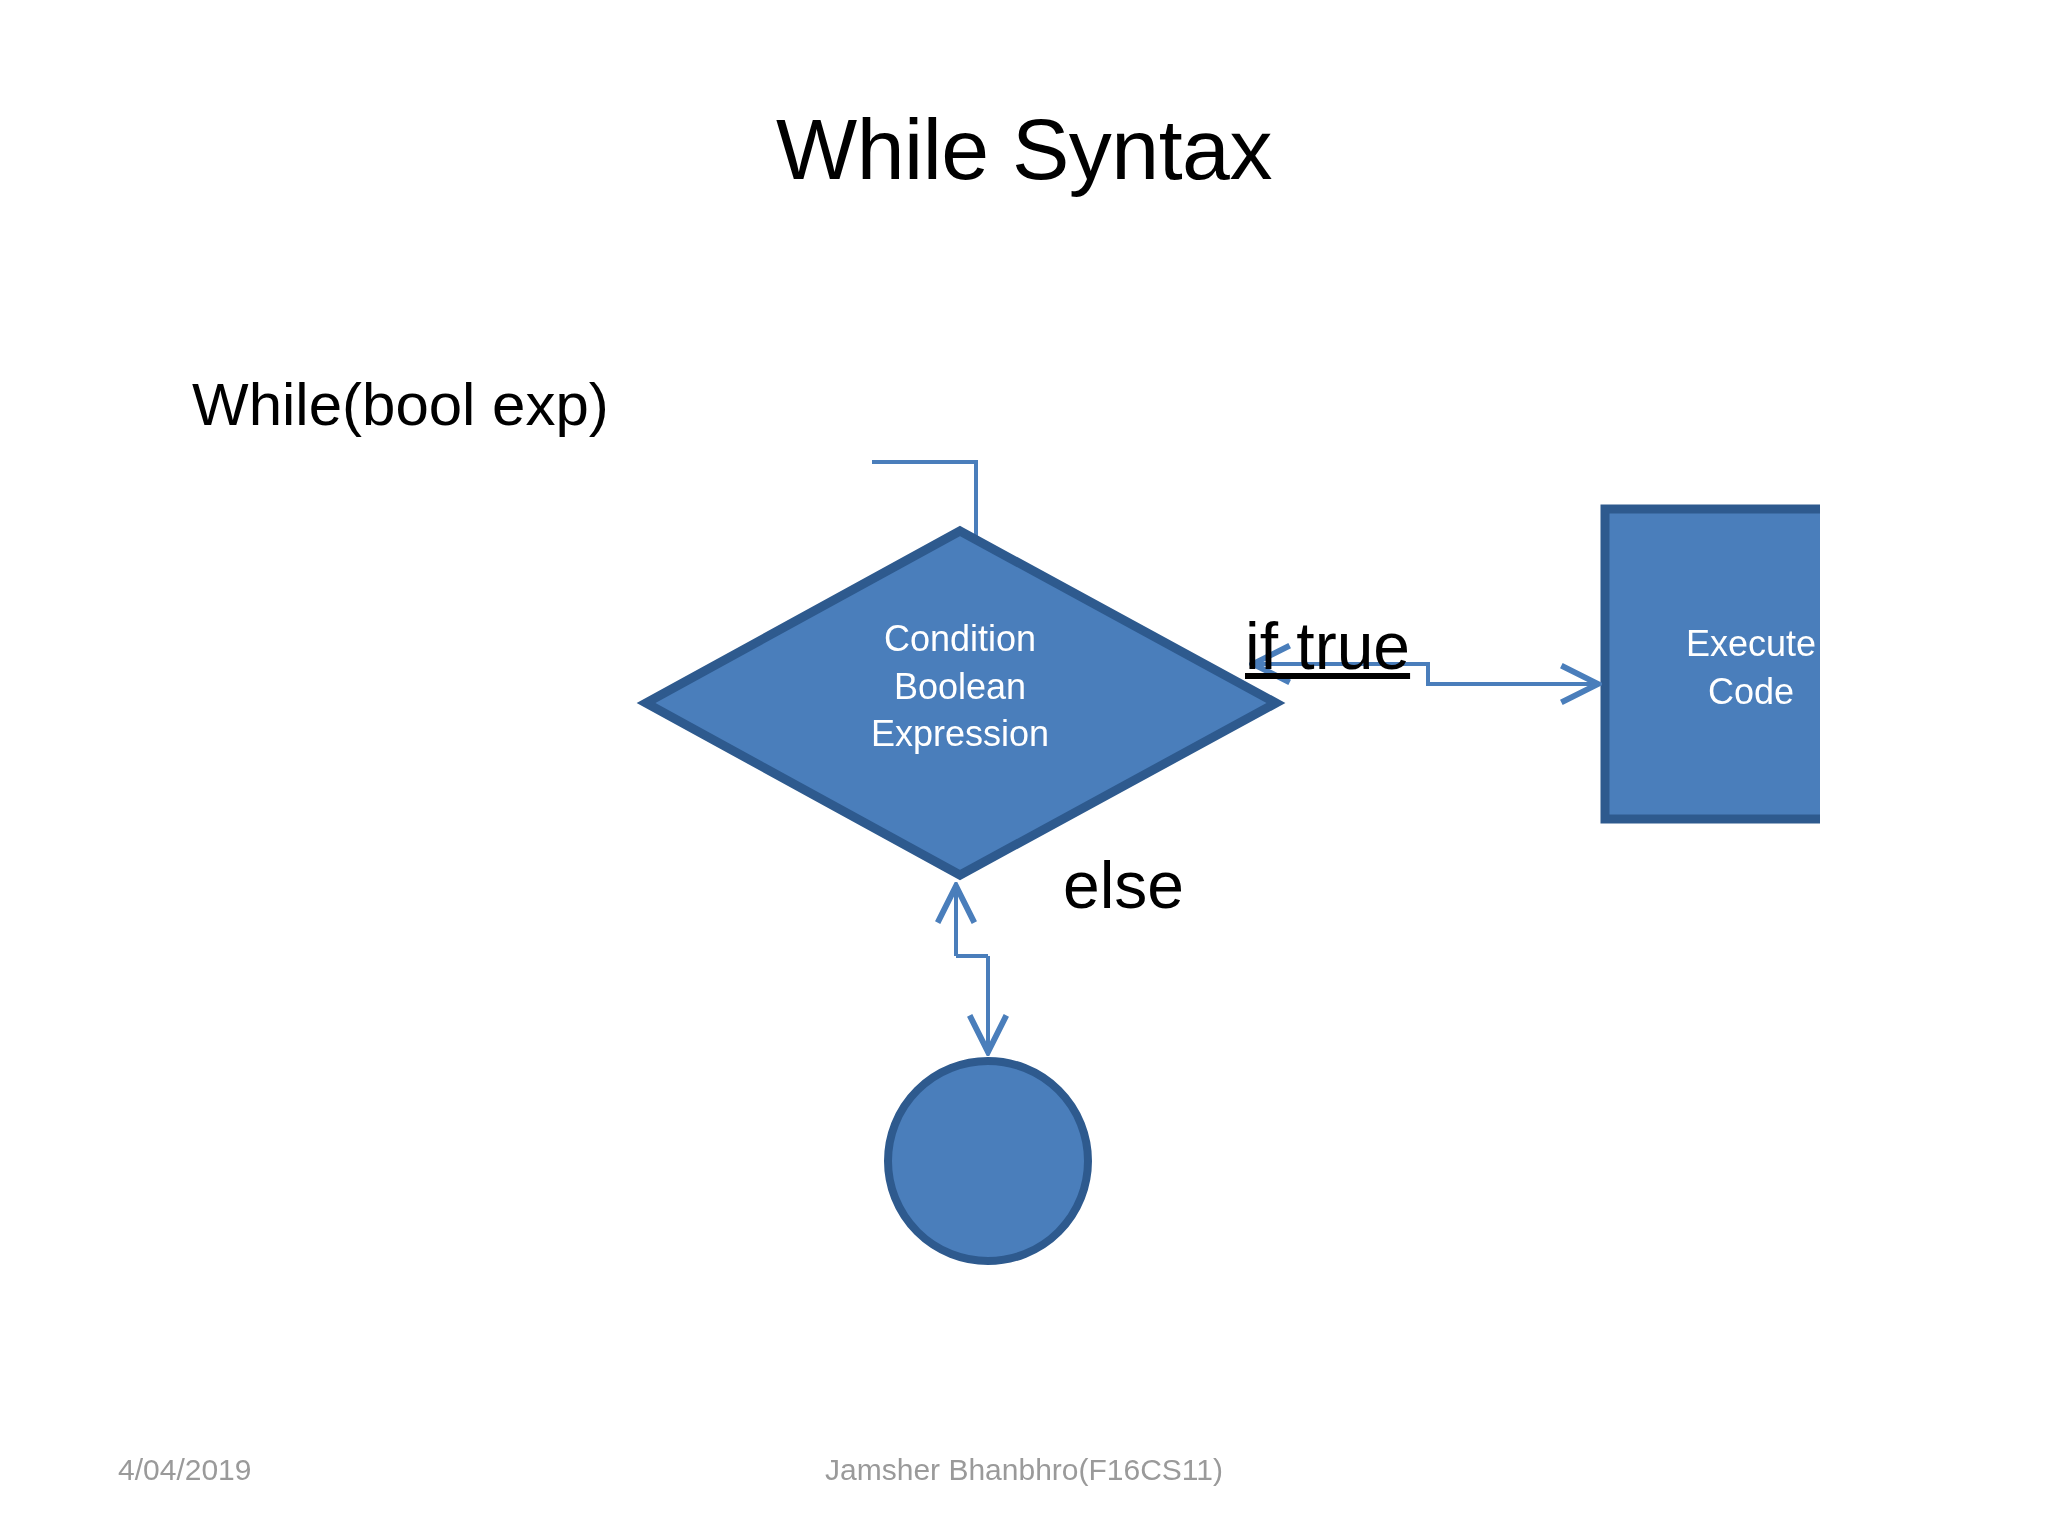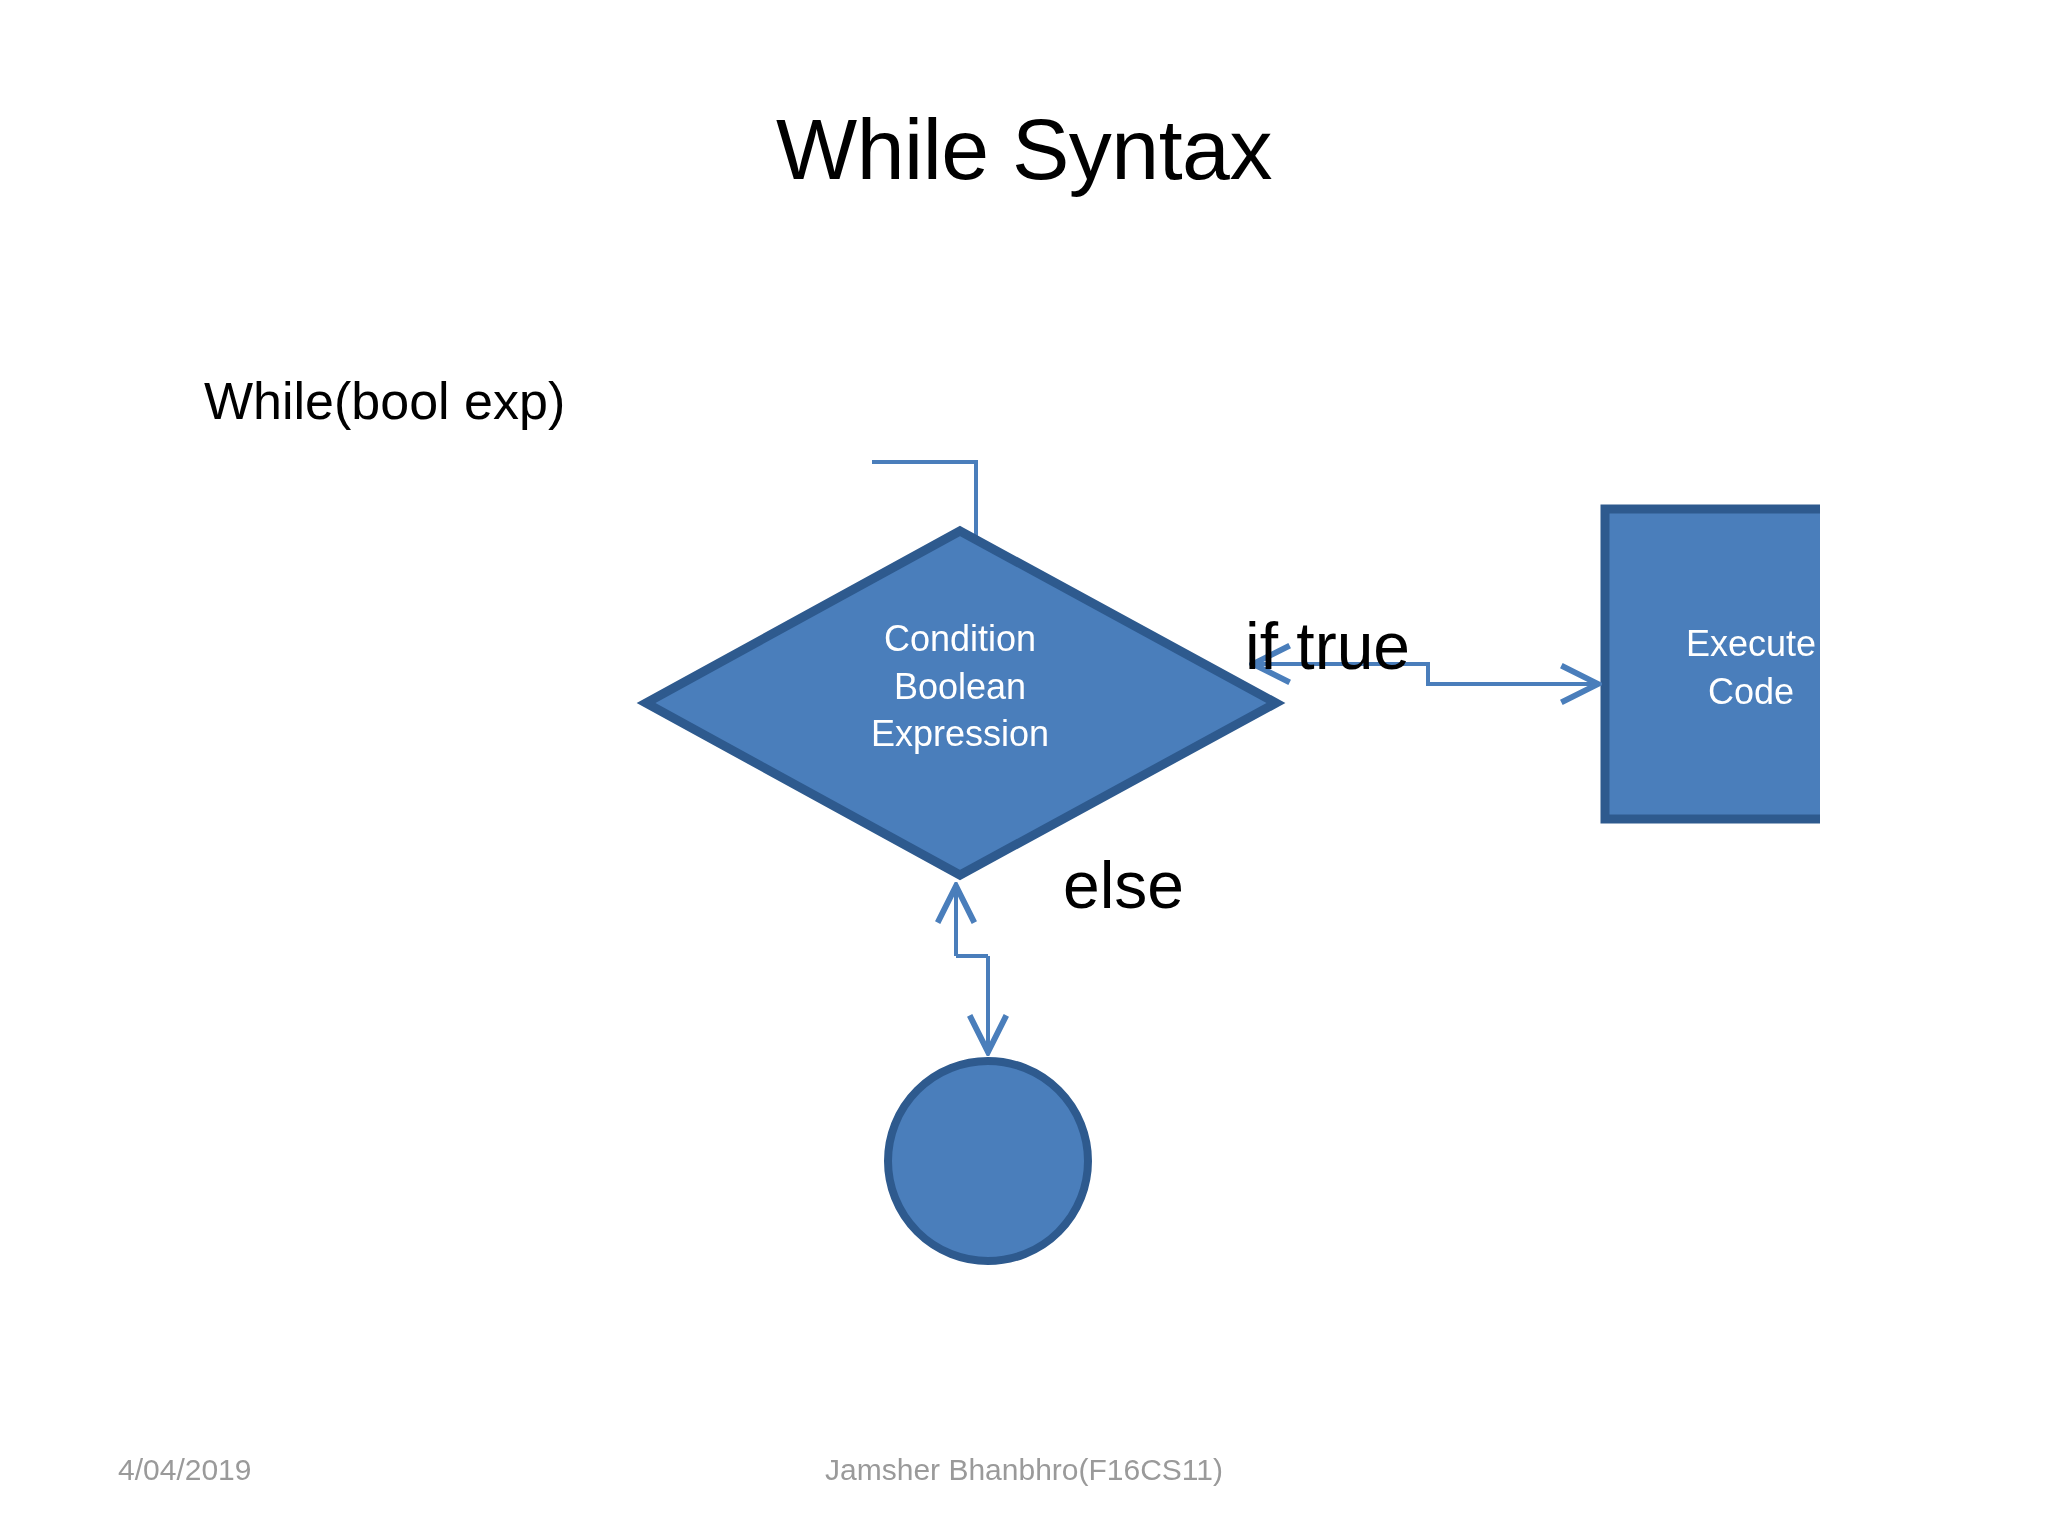--- a/index.html
+++ b/index.html
@@ -30,23 +30,23 @@
     line-height: 1.05;
     font-weight: 400;
     color: #000000;
     letter-spacing: -0.5px;
     white-space: nowrap;
   }
 
   
   #while-caption {
     position: absolute;
-    left: 204px;
+    left: 192px;
     top: 375px;
-    font-size: 52px;
+    font-size: 60px;
     line-height: 1.0;
     color: #000000;
     white-space: nowrap;
   }
 
   
   #flow-svg {
     position: absolute;
     left: 0;
     top: 0;
@@ -79,20 +79,21 @@
   .edge-label {
     position: absolute;
     color: #000000;
     font-size: 66px;
     line-height: 1;
     white-space: nowrap;
   }
   #label-if-true {
     left: 1245px;
     top: 613px;
+    text-decoration: underline;
   }
   #label-else {
     left: 1063px;
     top: 836px;
     margin-top: 16px;
   }
 
   
   .footer-text {
     position: absolute;

